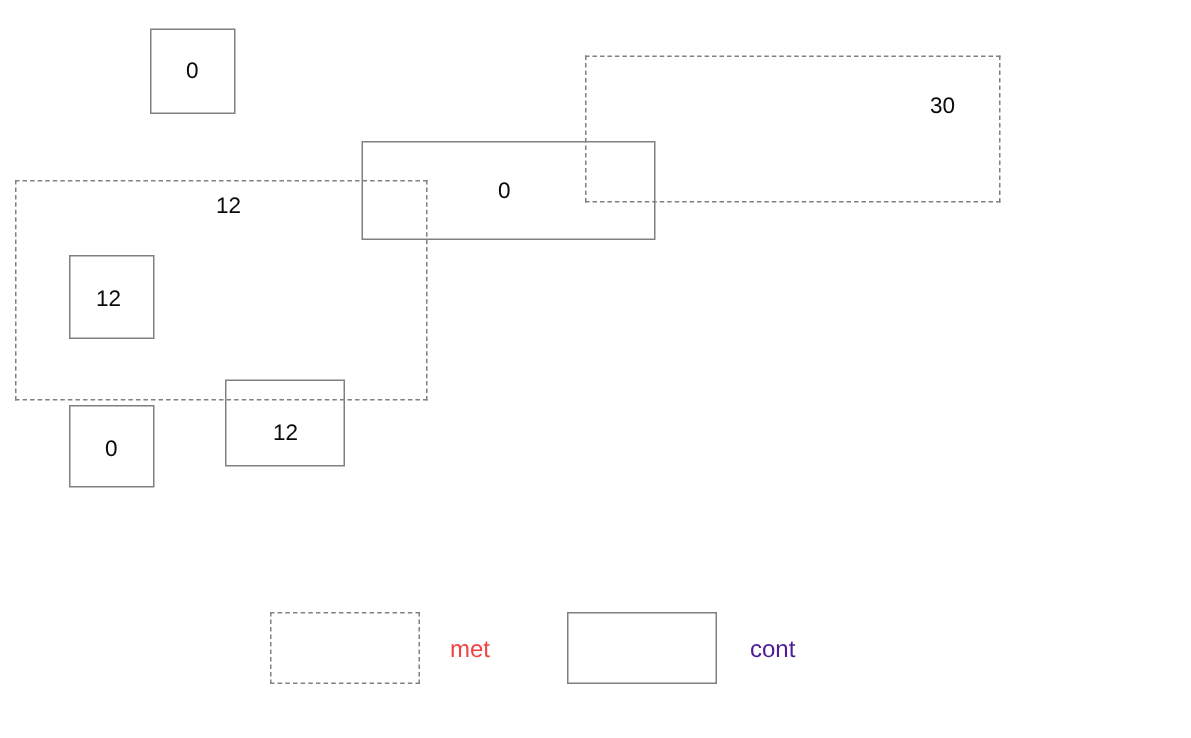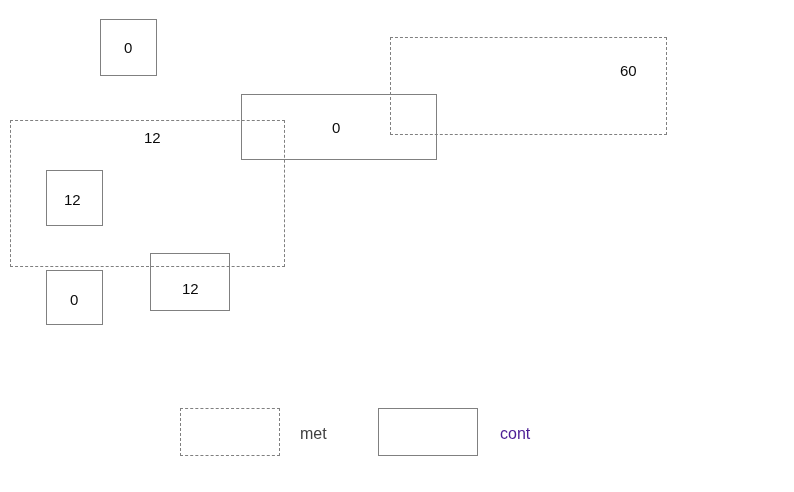--- a/index.html
+++ b/index.html
@@ -46,31 +46,31 @@
   }
 </style>
 </head>
 <body>
 
 <div id="canvas" style="width: 794px; height: 492px; background: rgb(255, 255, 255);">
   <div id="shapes-layer">
       <div class="box cont" style="left: 100px; top: 19px; width: 57px; height: 57px; border-color: rgb(128, 128, 128);"></div>
       <div class="label" style="left: 124px; top: 40px; color: rgb(10, 10, 10);">0</div>
       <div class="box met" style="left: 390px; top: 37px; width: 277px; height: 98px; border-color: rgb(128, 128, 128);"></div>
-      <div class="label" style="left: 620px; top: 63px; color: rgb(10, 10, 10);">60</div>
+      <div class="label" style="left: 620px; top: 63px; color: rgb(10, 10, 10);">30</div>
       <div class="box cont" style="left: 241px; top: 94px; width: 196px; height: 66px; border-color: rgb(128, 128, 128);"></div>
       <div class="label" style="left: 332px; top: 120px; color: rgb(10, 10, 10);">0</div>
       <div class="box met" style="left: 10px; top: 120px; width: 275px; height: 147px; border-color: rgb(128, 128, 128);"></div>
       <div class="label" style="left: 144px; top: 130px; color: rgb(10, 10, 10);">12</div>
       <div class="box cont" style="left: 46px; top: 170px; width: 57px; height: 56px; border-color: rgb(128, 128, 128);"></div>
       <div class="label" style="left: 64px; top: 192px; color: rgb(10, 10, 10);">12</div>
       <div class="box cont" style="left: 46px; top: 270px; width: 57px; height: 55px; border-color: rgb(128, 128, 128);"></div>
       <div class="label" style="left: 70px; top: 292px; color: rgb(10, 10, 10);">0</div>
       <div class="box cont" style="left: 150px; top: 253px; width: 80px; height: 58px; border-color: rgb(128, 128, 128);"></div>
       <div class="label" style="left: 182px; top: 281px; color: rgb(10, 10, 10);">12</div>
     </div>
   <div id="legend-layer">
       <div class="box met" style="left: 180px; top: 408px; width: 100px; height: 48px; border-color: rgb(128, 128, 128);"></div>
-      <div class="legend-label" style="left: 300px; top: 426px; color: #404040; text-align: center;">met</div>
+      <div class="legend-label" style="left: 300px; top: 426px; color: #ef4444; text-align: center;">met</div>
       <div class="box cont" style="left: 378px; top: 408px; width: 100px; height: 48px; border-color: rgb(128, 128, 128);"></div>
       <div class="legend-label" style="left: 500px; top: 426px; color: #4c1d95;">cont</div>
     </div>
 </div>
 
 </body></html>

